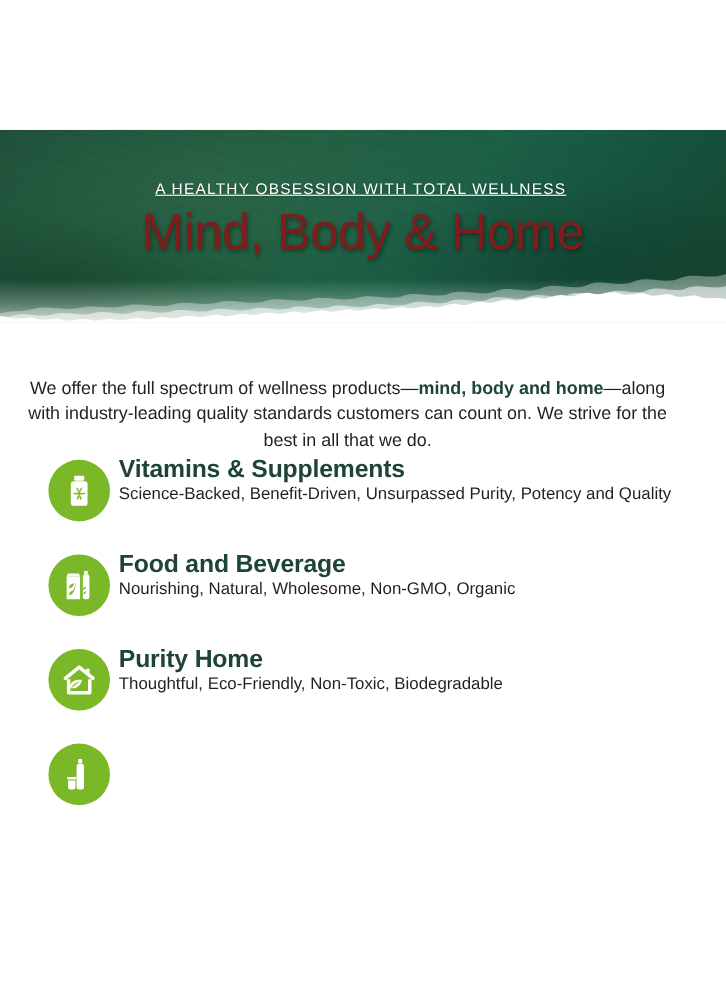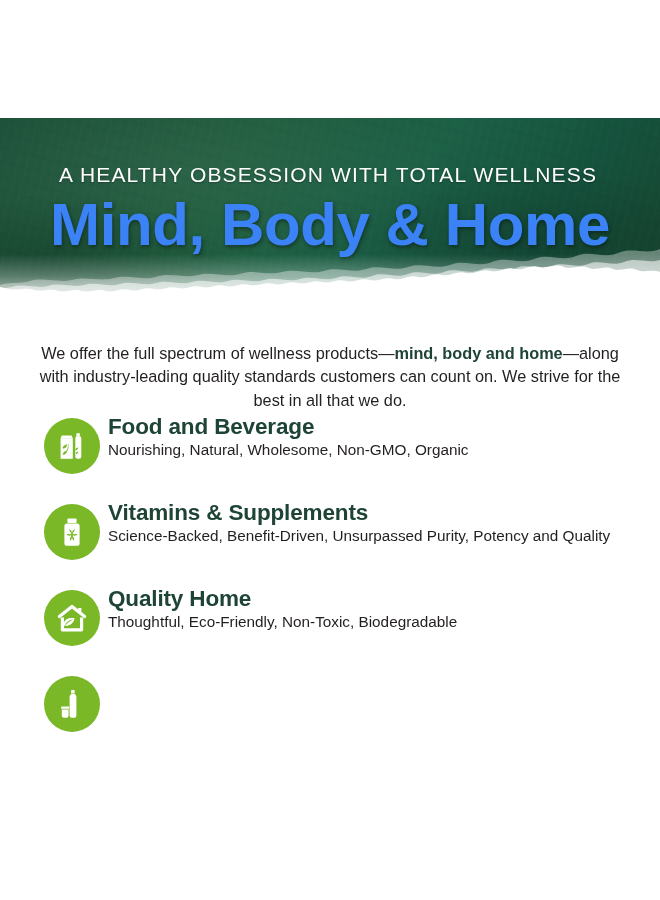--- a/index.html
+++ b/index.html
@@ -44,52 +44,53 @@
       repeating-linear-gradient(14deg, rgba(0,0,0,0.05) 0px, rgba(0,0,0,0.05) 3px, rgba(0,0,0,0) 3px, rgba(0,0,0,0) 14px);
   }
   .hero-text {
     position: absolute;
     left: 0; right: 0;
     top: 46px;
     text-align: center;
   }
   .eyebrow {
     color: #ffffff;
-    font-size: 21px;
+    font-size: 14px;
     letter-spacing: 1.15px;
     font-weight: 400;
     line-height: 1;
     margin: 0 4px 9px 0;
     text-shadow: 0 1px 2px rgba(0,0,0,.30);
+    text-decoration: underline;
   }
   .hero-title {
-    color: #3b82f6;
-    font-size: 60px;
-    font-weight: bold;
+    color: #7f1d1d;
+    font-size: 46px;
+    font-weight: normal;
     line-height: 1.04;
     letter-spacing: -0.4px;
     margin: 0;
     text-shadow: 1px 2px 4px rgba(0,0,0,.42);
   }
 
   
   .torn {
     position: absolute;
     left: 0;
     bottom: -1px;
     width: 660px;
     height: 58px;
     pointer-events: none;
   }
 
   
   .intro {
     position: absolute;
     top: 326px;
-    left: 30px;
+    left: 16px;
     width: 600px;
     text-align: center;
     font-size: 16.3px;
     line-height: 1.42;
     color: #231f20;
   }
   .intro b {
     color: #1e4435;
     font-weight: bold;
   }
@@ -197,75 +198,75 @@
   </svg>
 </div>
 
 <p class="intro"><span>We offer the full spectrum of wellness products—</span><b>mind, body and home</b><span>—along with industry-leading quality standards customers can count on. We strive for the best in all that we do.</span></p>
 
 <div class="features">
 
   <div class="feature">
     <span class="badge">
       <svg width="34" height="34" viewBox="0 0 34 34">
-
-        <path fill="#ffffff" d="M5.6 9.2h12.2v20.6H5.6z"></path>
-        <path fill="#ffffff" d="M6.8 6.4h9.8l1.2 2.8H5.6z"></path>
-        <g fill="#7ab828">
-          <path d="M12.4 15.2c-2.6.2-4.5 1.8-4.9 4.3 2.5.3 4.4-1.3 4.9-4.3z"></path>
-          <path d="M11.9 21.8c-2.5.3-4 1.8-4.2 4 2.4.2 3.9-1.3 4.2-4z"></path>
-          <path d="M13.3 13.6c.2 5.2-1.5 8.8-4.7 11.8 3.9-1.6 5.9-5.4 4.7-11.8z" opacity=".85"></path>
-        </g>
-
-        <path fill="#ffffff" d="M21.4 4.2h3.4v3.2h-3.4z"></path>
-        <path fill="#ffffff" d="M20.3 9.6c0-1.4.7-2 1.1-2.4h3.8c.4.4 1.1 1 1.1 2.4v18.1a2.1 2.1 0 0 1-2.1 2.1h-1.8a2.1 2.1 0 0 1-2.1-2.1z"></path>
-        <g fill="#7ab828">
-          <path d="M23.2 18.4c-1.7.1-2.8 1.1-3 2.7 1.6.2 2.7-.8 3-2.7z"></path>
-          <path d="M23.4 22.6c-1.6.2-2.5 1.1-2.7 2.5 1.5.2 2.4-.8 2.7-2.5z"></path>
-        </g>
-      </svg>
-    </span>
-    <h2 class="feat-title">Food and Beverage</h2>
-    <p class="feat-desc">Nourishing, Natural, Wholesome, Non-GMO, Organic</p>
-  </div>
-
-  <div class="feature">
-    <span class="badge">
-      <svg width="34" height="34" viewBox="0 0 34 34">
         <rect x="12.4" y="3.4" width="9.2" height="4.6" rx="1" fill="#ffffff"></rect>
         <rect x="9.4" y="8.4" width="15.2" height="22.4" rx="2.6" fill="#ffffff"></rect>
         <g fill="#7ab828">
           <circle cx="17" cy="19.4" r="1.5"></circle>
           <path d="M17 18.2c-.1-2.3-1.2-3.6-2.9-4.3 .4 1.9 1.2 3.3 2.5 4.4z"></path>
           <path d="M17 18.2c.1-2.3 1.2-3.6 2.9-4.3-.4 1.9-1.2 3.3-2.5 4.4z"></path>
           <path d="M16.2 19.6c-2-1-3.6-.9-5.1-.1 1.6 1.2 3.2 1.4 4.8.8z"></path>
           <path d="M17.8 19.6c2-1 3.6-.9 5.1-.1-1.6 1.2-3.2 1.4-4.8.8z"></path>
           <path d="M16.4 20.8c-1.4 1.7-1.7 3.3-1.3 5 1.3-1.2 1.9-2.7 1.9-4.4z"></path>
           <path d="M17.6 20.8c1.4 1.7 1.7 3.3 1.3 5-1.3-1.2-1.9-2.7-1.9-4.4z"></path>
         </g>
       </svg>
     </span>
     <h2 class="feat-title">Vitamins &amp; Supplements</h2>
     <p class="feat-desc">Science-Backed, Benefit-Driven, Unsurpassed Purity, Potency and Quality</p>
   </div>
 
   <div class="feature">
     <span class="badge">
+      <svg width="34" height="34" viewBox="0 0 34 34">
+
+        <path fill="#ffffff" d="M5.6 9.2h12.2v20.6H5.6z"></path>
+        <path fill="#ffffff" d="M6.8 6.4h9.8l1.2 2.8H5.6z"></path>
+        <g fill="#7ab828">
+          <path d="M12.4 15.2c-2.6.2-4.5 1.8-4.9 4.3 2.5.3 4.4-1.3 4.9-4.3z"></path>
+          <path d="M11.9 21.8c-2.5.3-4 1.8-4.2 4 2.4.2 3.9-1.3 4.2-4z"></path>
+          <path d="M13.3 13.6c.2 5.2-1.5 8.8-4.7 11.8 3.9-1.6 5.9-5.4 4.7-11.8z" opacity=".85"></path>
+        </g>
+
+        <path fill="#ffffff" d="M21.4 4.2h3.4v3.2h-3.4z"></path>
+        <path fill="#ffffff" d="M20.3 9.6c0-1.4.7-2 1.1-2.4h3.8c.4.4 1.1 1 1.1 2.4v18.1a2.1 2.1 0 0 1-2.1 2.1h-1.8a2.1 2.1 0 0 1-2.1-2.1z"></path>
+        <g fill="#7ab828">
+          <path d="M23.2 18.4c-1.7.1-2.8 1.1-3 2.7 1.6.2 2.7-.8 3-2.7z"></path>
+          <path d="M23.4 22.6c-1.6.2-2.5 1.1-2.7 2.5 1.5.2 2.4-.8 2.7-2.5z"></path>
+        </g>
+      </svg>
+    </span>
+    <h2 class="feat-title">Food and Beverage</h2>
+    <p class="feat-desc">Nourishing, Natural, Wholesome, Non-GMO, Organic</p>
+  </div>
+
+  <div class="feature">
+    <span class="badge">
       <svg width="36" height="36" viewBox="0 0 36 36">
 
         <path fill="none" stroke="#ffffff" stroke-width="3.2" stroke-linejoin="round" stroke-linecap="round" d="M5.4 16.6 18 6.4l12.6 10.2"></path>
         <path fill="none" stroke="#ffffff" stroke-width="3.2" stroke-linejoin="round" d="M8.4 17.6v12.2h19.2V17.6"></path>
 
         <path fill="#ffffff" d="M24.2 8.0h3.2v4.4l-3.2-2.6z"></path>
 
         <path fill="#ffffff" d="M20.6 18.2c-6.4-1.3-10.9 1.4-11.3 7.2 5.4 1.3 10-1.5 11.3-7.2z"></path>
         <path fill="#7ab828" d="M19.1 19.3c-4.5 1.2-7.2 3.3-8.6 6.4 3.2-2.7 5.9-4.6 8.6-6.4z"></path>
       </svg>
     </span>
-    <h2 class="feat-title">Quality Home</h2>
+    <h2 class="feat-title">Purity Home</h2>
     <p class="feat-desc">Thoughtful, Eco-Friendly, Non-Toxic, Biodegradable</p>
   </div>
 
   <div class="feature">
     <span class="badge">
       <svg width="34" height="34" viewBox="0 0 34 34">
 
         <rect x="16.1" y="3.0" width="3.6" height="3.6" rx=".6" fill="#ffffff"></rect>
         <path fill="#ffffff" d="M14.6 10.2c0-1.8 1.0-2.6 1.6-3.2h3.6c.6.6 1.6 1.4 1.6 3.2v18.4a2.2 2.2 0 0 1-2.2 2.2h-2.4a2.2 2.2 0 0 1-2.2-2.2z"></path>
 

